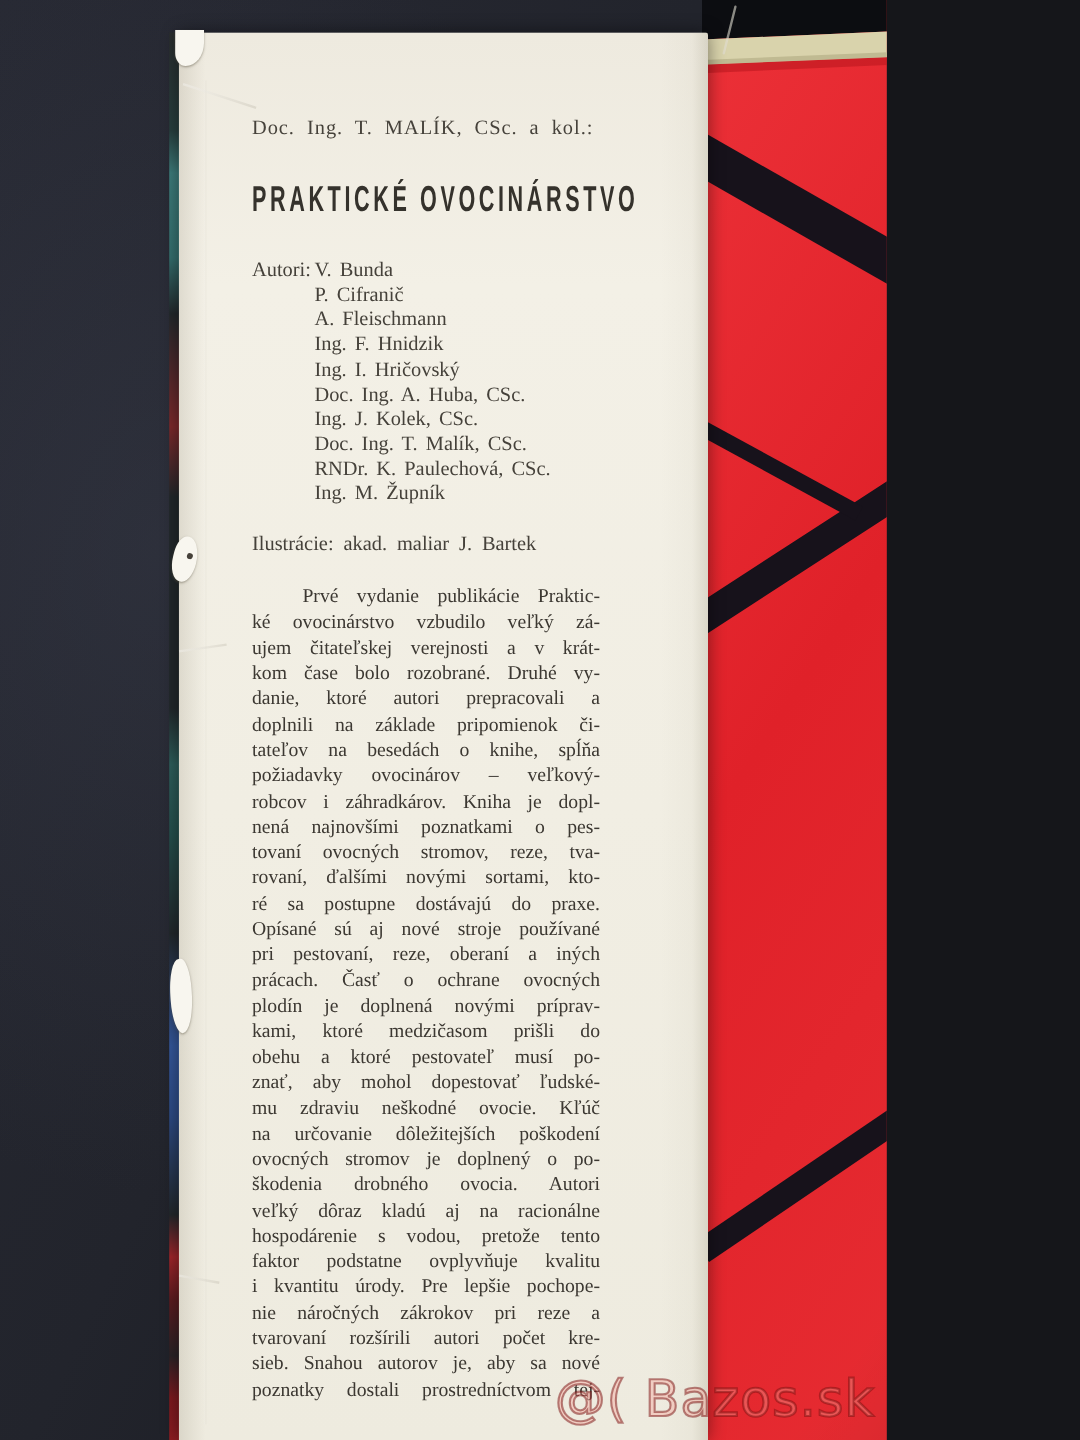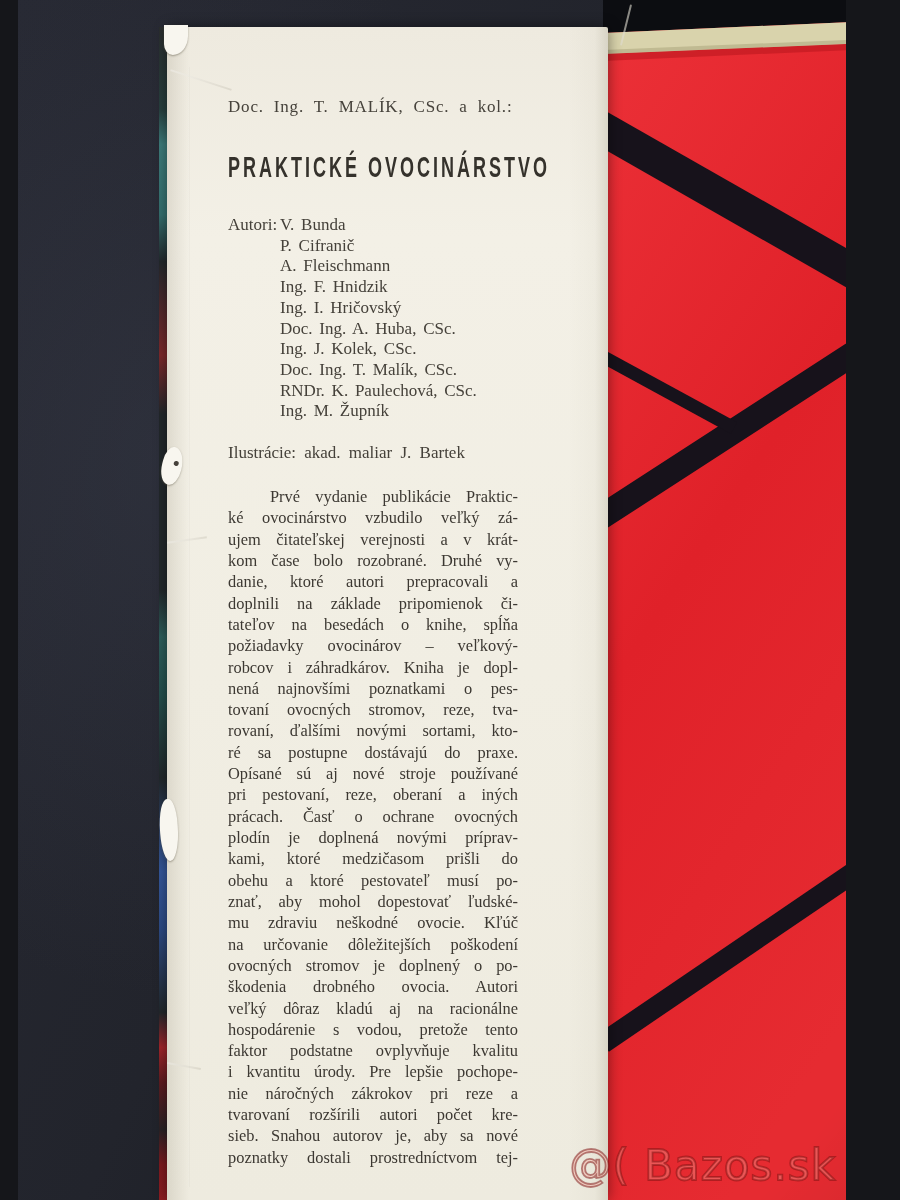--- a/index.html
+++ b/index.html
@@ -1,22 +1,21 @@
 <!DOCTYPE html>
 <html><head>
 <meta charset="utf-8">
 <style>
   html,body{margin:0;padding:0;background:#15161a;}
   .stage{
-    position:relative;width:828px;height:1200px;overflow:hidden;
+    position:relative;width:739px;height:1200px;overflow:hidden;
     background:
       radial-gradient(ellipse 700px 900px at 18% 38%, rgba(62,66,82,.35), rgba(0,0,0,0) 60%),
       linear-gradient(115deg,#272933 0%,#22242c 45%,#15161b 100%);
     font-family:"Liberation Serif", serif;
-    margin-left:18px;
   }
   
   .cover{position:absolute;left:585px;top:0;width:315px;height:1200px;}
   .cover svg{display:block;width:315px;height:1200px;}
   
   .edge-strip{
     position:absolute;left:141px;top:27px;width:11px;height:1173px;
     background:linear-gradient(
       #2a2d2e 0%, #28403f 7%, #3e7d7c 10%, #35706f 16%, #23292c 20%,
       #7e2a2c 28%, #22282b 33%, #22282b 48%, #2e5f5c 52%, #25504d 57%,

